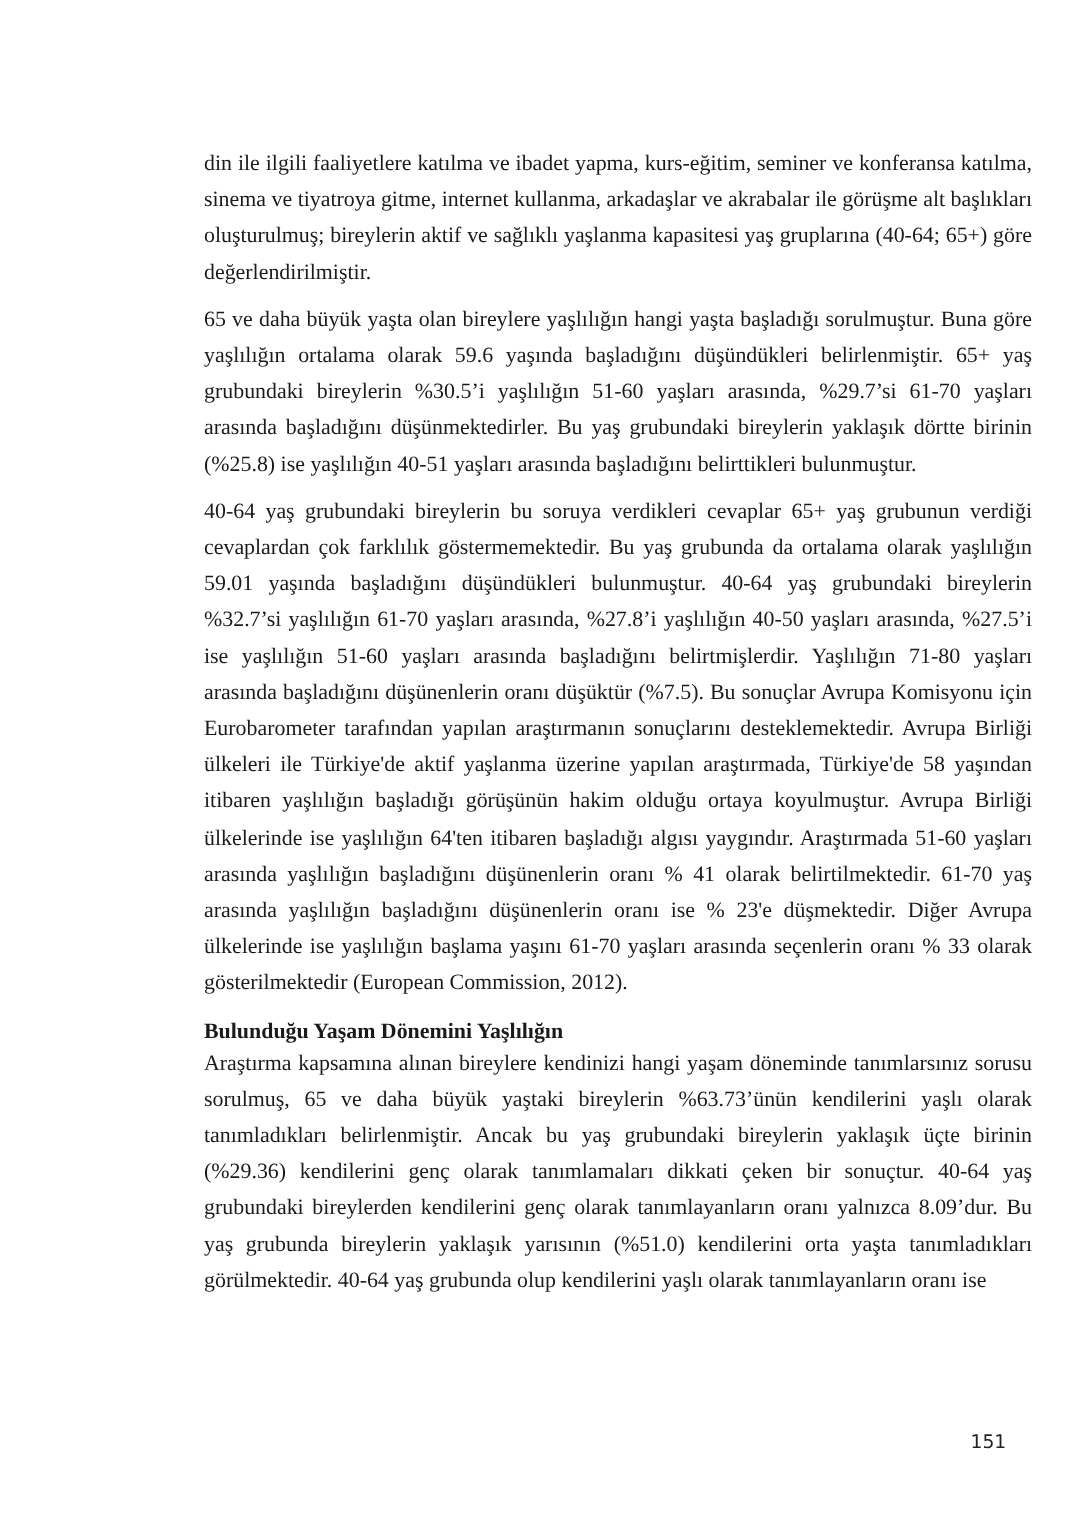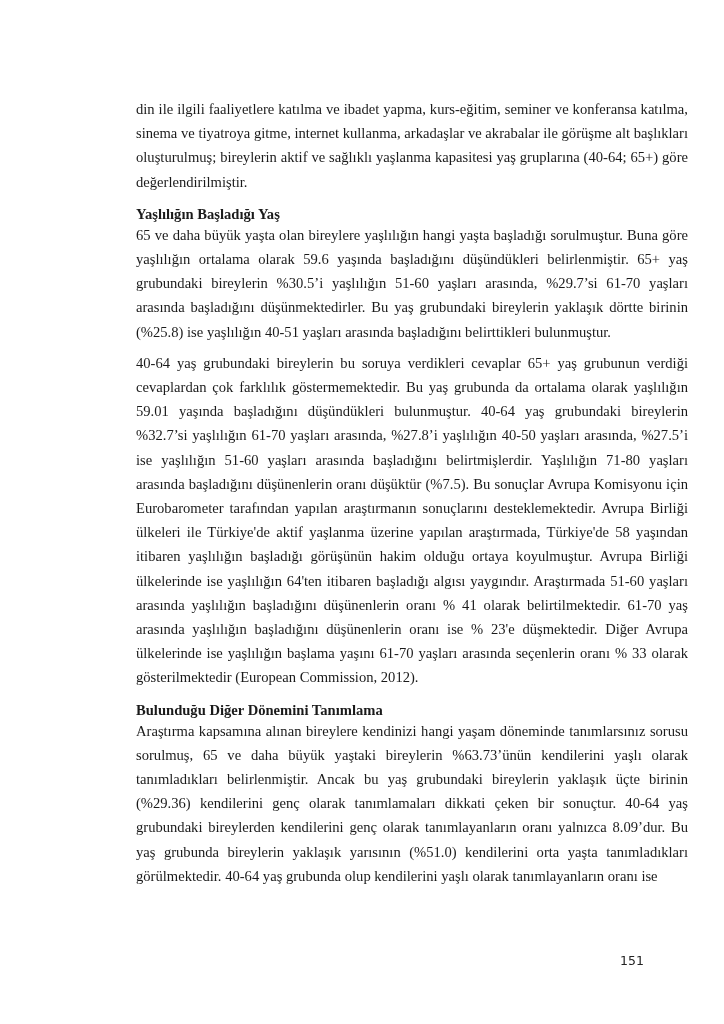--- a/index.html
+++ b/index.html
@@ -31,34 +31,33 @@
     .para + .para { margin-top: 7px; }
     .heading {
       font-size: 14.6px;
       font-weight: bold;
       line-height: 18px;
       margin: 11px 0 0 0;
     }
     .heading + .para { margin-top: 0; }
     .page-number {
       position: absolute;
-      left: 620px;
+      left: 647px;
       top: 953px;
       font-family: "DejaVu Sans", sans-serif;
       font-size: 12.5px;
       color: #222;
     }
   </style>
 </head>
 <body>
 
 <div class="page">
   <p class="para">din ile ilgili faaliyetlere katılma ve ibadet yapma, kurs-eğitim, seminer ve konferansa katılma, sinema ve tiyatroya gitme, internet kullanma, arkadaşlar ve akrabalar ile görüşme alt başlıkları oluşturulmuş; bireylerin aktif ve sağlıklı yaşlanma kapasitesi yaş gruplarına (40-64; 65+) göre değerlendirilmiştir.</p>
 
-  <h3 class="heading">Yaşlılığın Başladığı Yaş</h3>
   <p class="para">65 ve daha büyük yaşta olan bireylere yaşlılığın hangi yaşta başladığı sorulmuştur. Buna göre yaşlılığın ortalama olarak 59.6 yaşında başladığını düşündükleri belirlenmiştir. 65+ yaş grubundaki bireylerin %30.5’i yaşlılığın 51-60 yaşları arasında, %29.7’si 61-70 yaşları arasında başladığını düşünmektedirler. Bu yaş grubundaki bireylerin yaklaşık dörtte birinin (%25.8) ise yaşlılığın 40-51 yaşları arasında başladığını belirttikleri bulunmuştur.</p>
   <p class="para">40-64 yaş grubundaki bireylerin bu soruya verdikleri cevaplar 65+ yaş grubunun verdiği cevaplardan çok farklılık göstermemektedir. Bu yaş grubunda da ortalama olarak yaşlılığın 59.01 yaşında başladığını düşündükleri bulunmuştur. 40-64 yaş grubundaki bireylerin %32.7’si yaşlılığın 61-70 yaşları arasında, %27.8’i yaşlılığın 40-50 yaşları arasında, %27.5’i ise yaşlılığın 51-60 yaşları arasında başladığını belirtmişlerdir. Yaşlılığın 71-80 yaşları arasında başladığını düşünenlerin oranı düşüktür (%7.5). Bu sonuçlar Avrupa Komisyonu için Eurobarometer tarafından yapılan araştırmanın sonuçlarını desteklemektedir. Avrupa Birliği ülkeleri ile Türkiye'de aktif yaşlanma üzerine yapılan araştırmada, Türkiye'de 58 yaşından itibaren yaşlılığın başladığı görüşünün hakim olduğu ortaya koyulmuştur. Avrupa Birliği ülkelerinde ise yaşlılığın 64'ten itibaren başladığı algısı yaygındır. Araştırmada 51-60 yaşları arasında yaşlılığın başladığını düşünenlerin oranı % 41 olarak belirtilmektedir. 61-70 yaş arasında yaşlılığın başladığını düşünenlerin oranı ise % 23'e düşmektedir. Diğer Avrupa ülkelerinde ise yaşlılığın başlama yaşını 61-70 yaşları arasında seçenlerin oranı % 33 olarak gösterilmektedir (European Commission, 2012).</p>
 
-  <h3 class="heading">Bulunduğu Diğer Dönemini Tanımlama</h3>
+  <h3 class="heading">Bulunduğu Yaşam Dönemini Yaşlılığın</h3>
   <p class="para">Araştırma kapsamına alınan bireylere kendinizi hangi yaşam döneminde tanımlarsınız sorusu sorulmuş,  65 ve daha büyük yaştaki bireylerin %63.73’ünün kendilerini yaşlı olarak tanımladıkları belirlenmiştir. Ancak bu yaş grubundaki bireylerin yaklaşık üçte birinin (%29.36) kendilerini genç olarak tanımlamaları dikkati çeken bir sonuçtur. 40-64 yaş grubundaki bireylerden kendilerini genç olarak tanımlayanların oranı yalnızca 8.09’dur. Bu yaş grubunda bireylerin yaklaşık yarısının (%51.0) kendilerini orta yaşta tanımladıkları görülmektedir. 40-64 yaş grubunda olup kendilerini yaşlı olarak tanımlayanların oranı ise</p>
 </div>
 
 <div class="page-number">151</div>
 
 </body></html>

